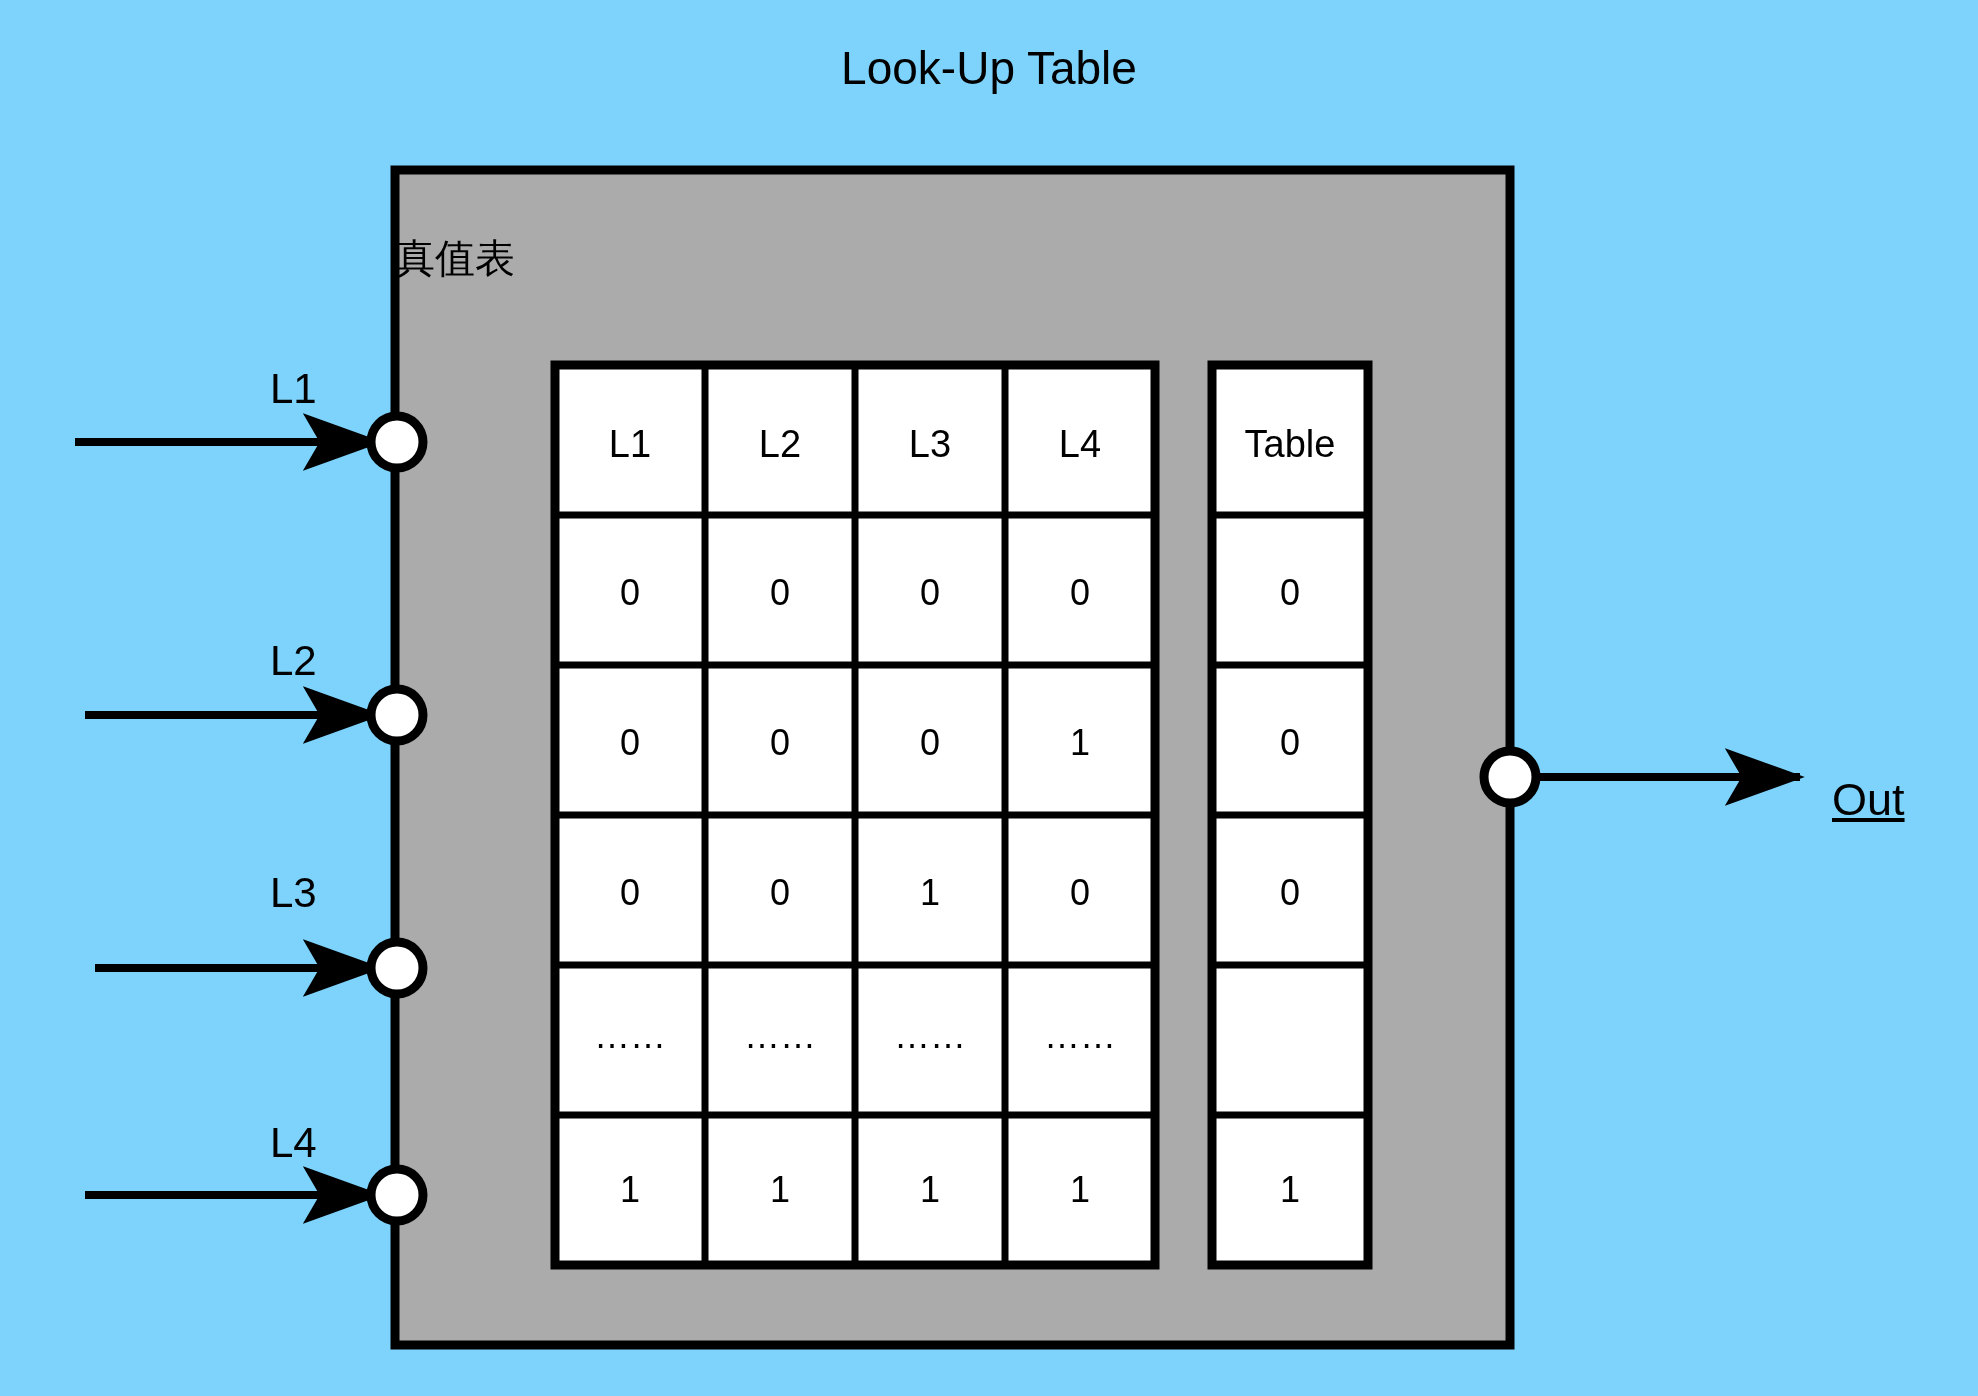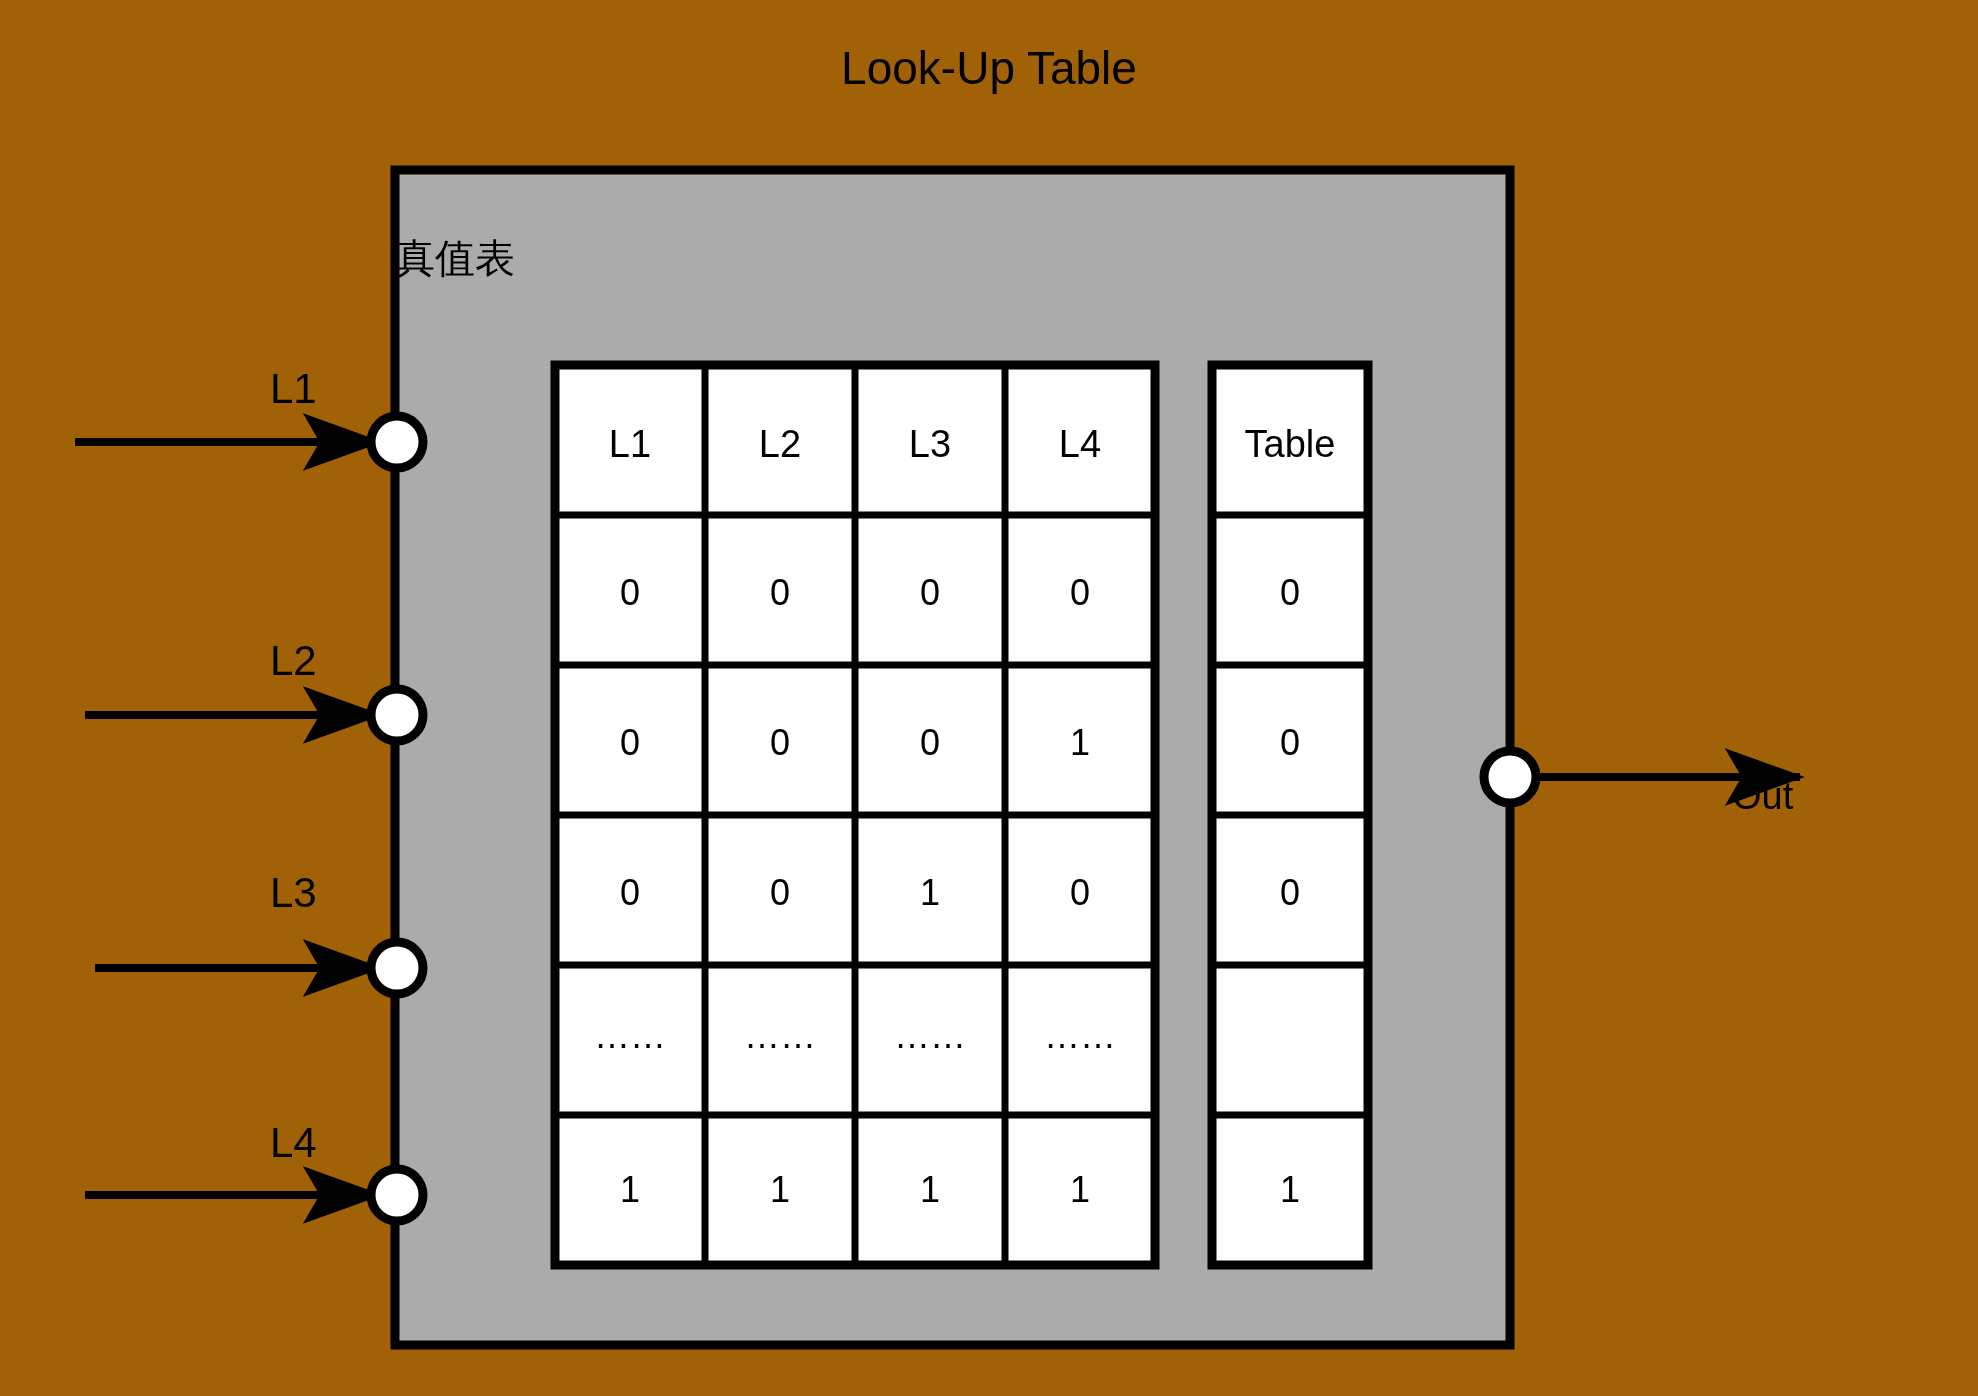--- a/index.html
+++ b/index.html
@@ -10,21 +10,21 @@
   body {
     width: 1978px;
     height: 1396px;
     font-family: "Liberation Sans", "DejaVu Sans", sans-serif;
     overflow: hidden;
   }
   #stage {
     position: relative;
     width: 1978px;
     height: 1396px;
-    background: #a16207;
+    background: #7dd3fc;
   }
   svg.layer {
     position: absolute;
     left: 0;
     top: 0;
     width: 1978px;
     height: 1396px;
     overflow: visible;
   }
   .txt {
@@ -46,23 +46,24 @@
     left: 395px;
     top: 238px;
     width: 1115px;
     text-align: left;
     font-family: "DejaVu Sans", "Liberation Sans", sans-serif;
   }
   .port-label {
     font-size: 42px;
   }
   #out-label {
-    font-size: 38px;
-    left: 1732px;
+    font-size: 45px;
+    left: 1832px;
     top: 777px;
+    text-decoration: underline;
   }
   .cell-text {
     position: absolute;
     font-size: 36px;
     color: #000000;
     text-align: center;
     line-height: 1;
     white-space: nowrap;
   }
   .hdr-text { font-size: 38px; }

